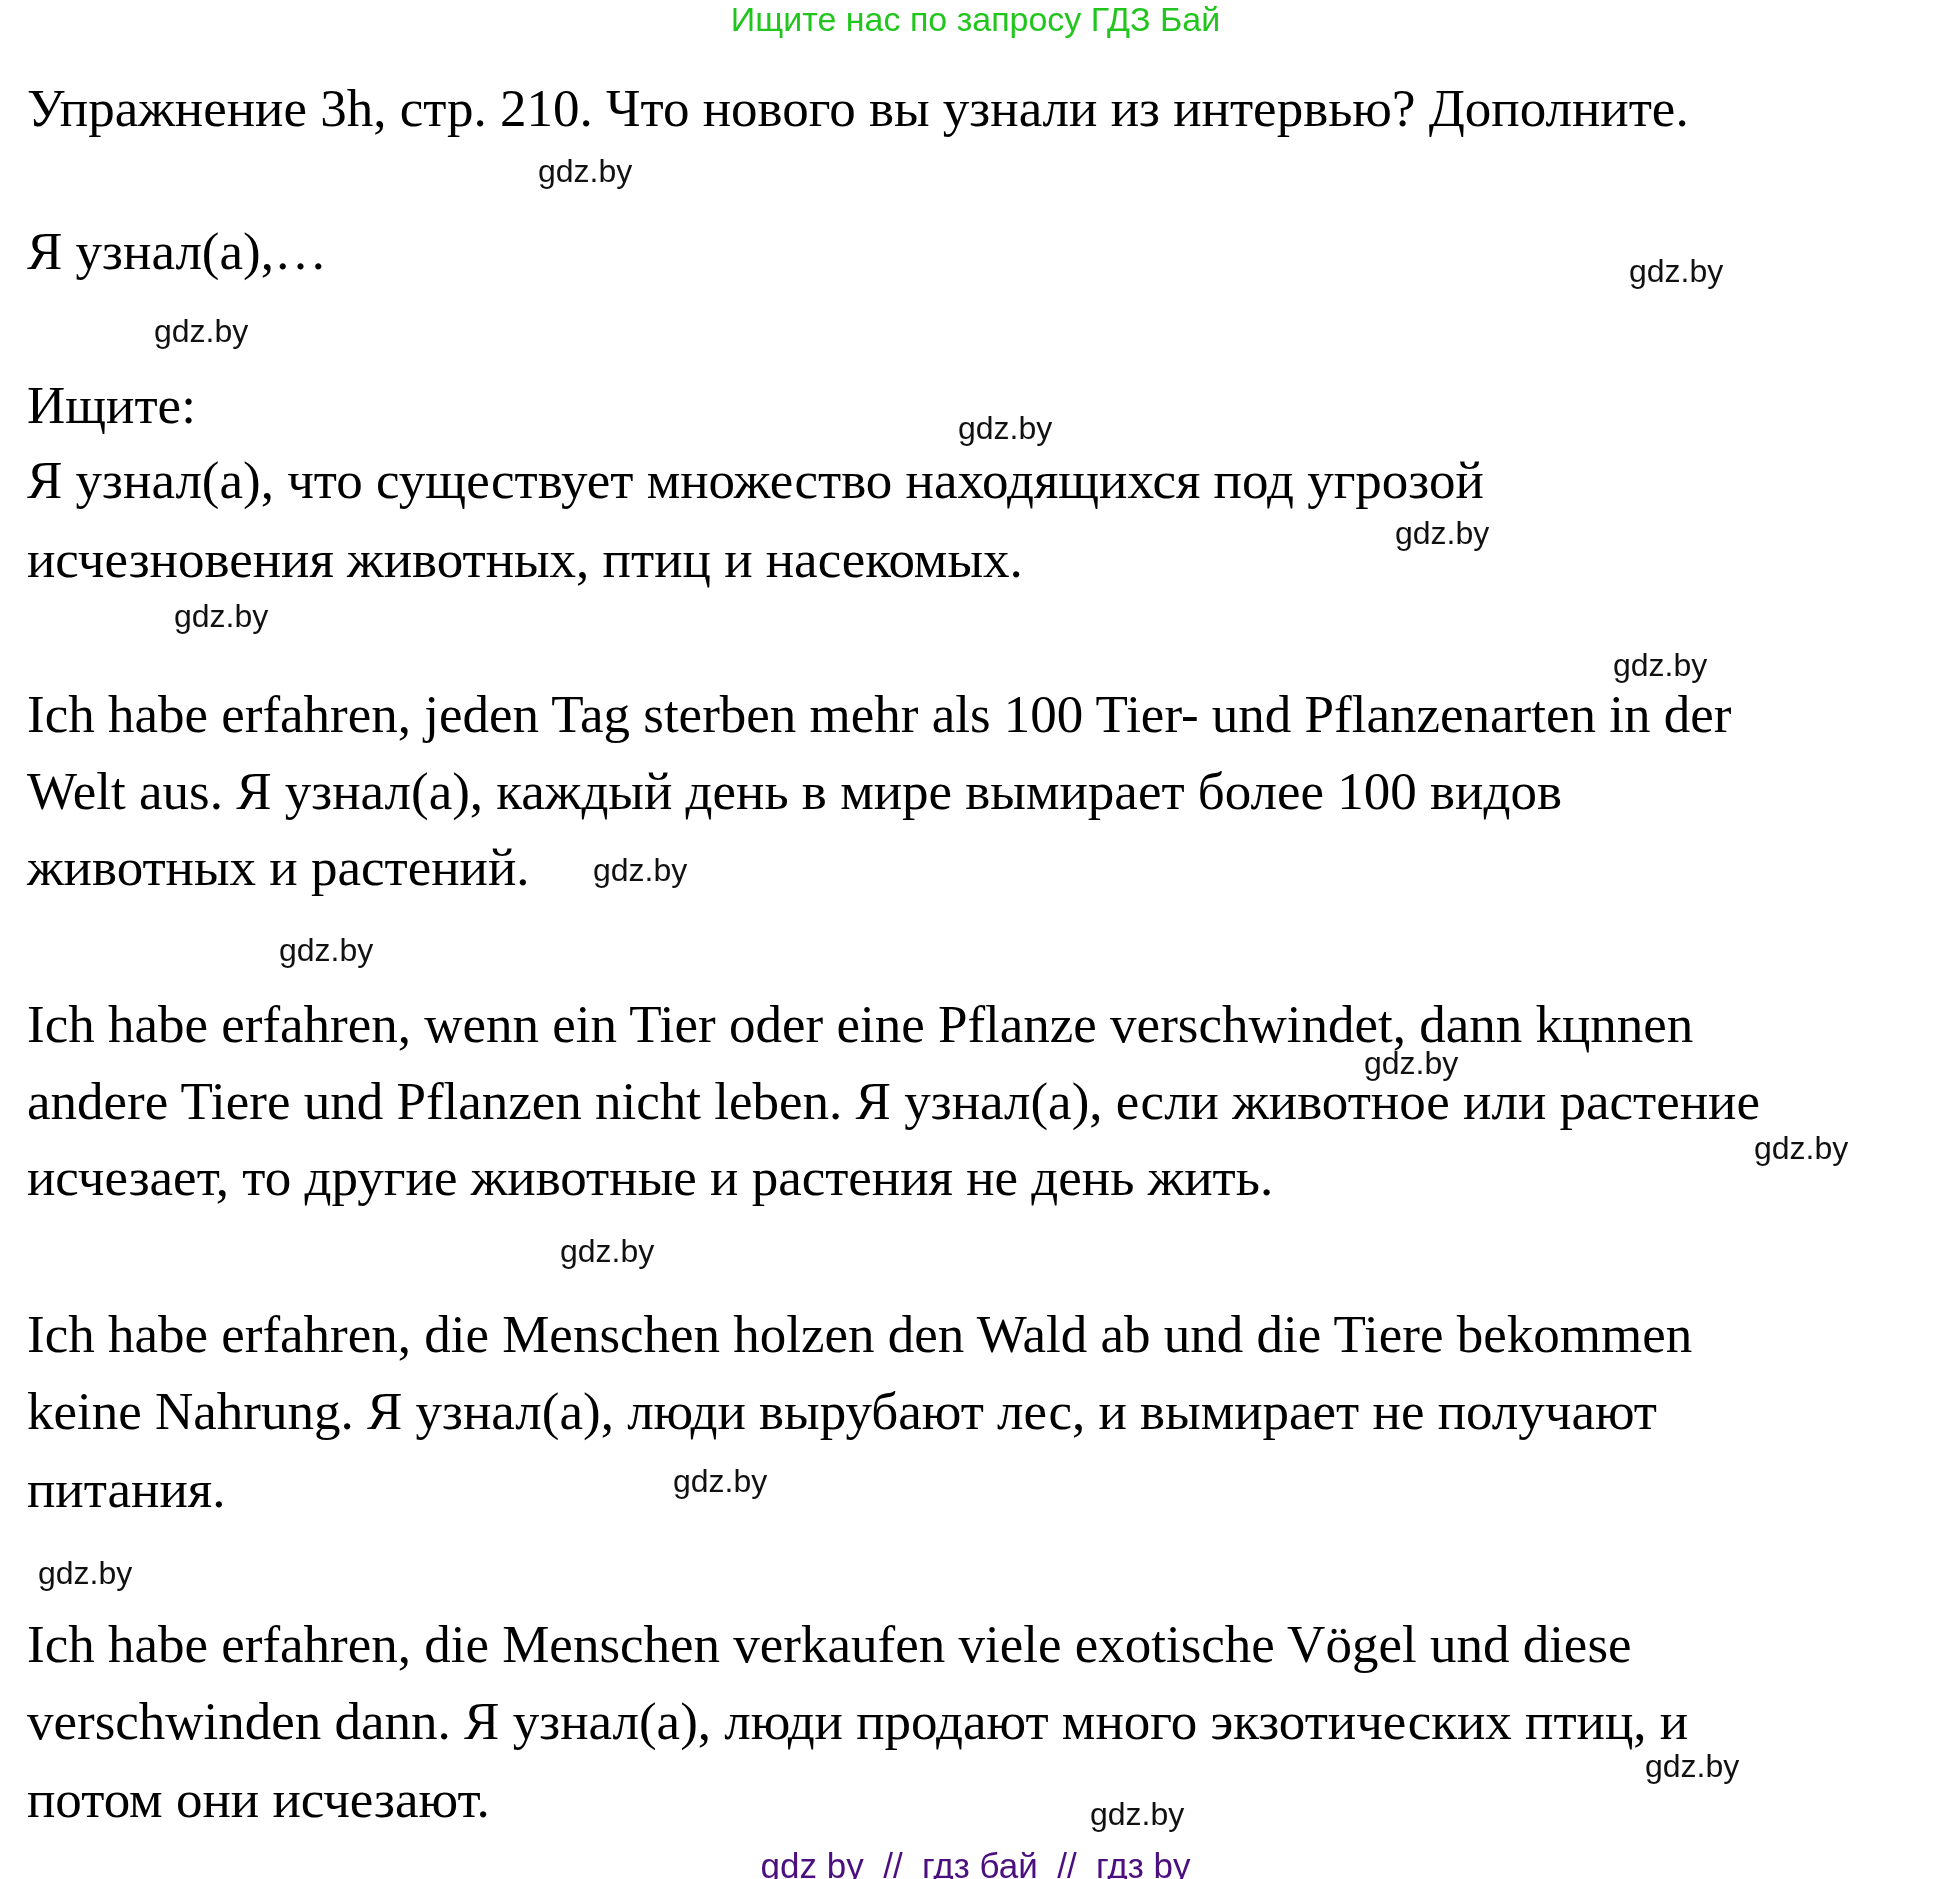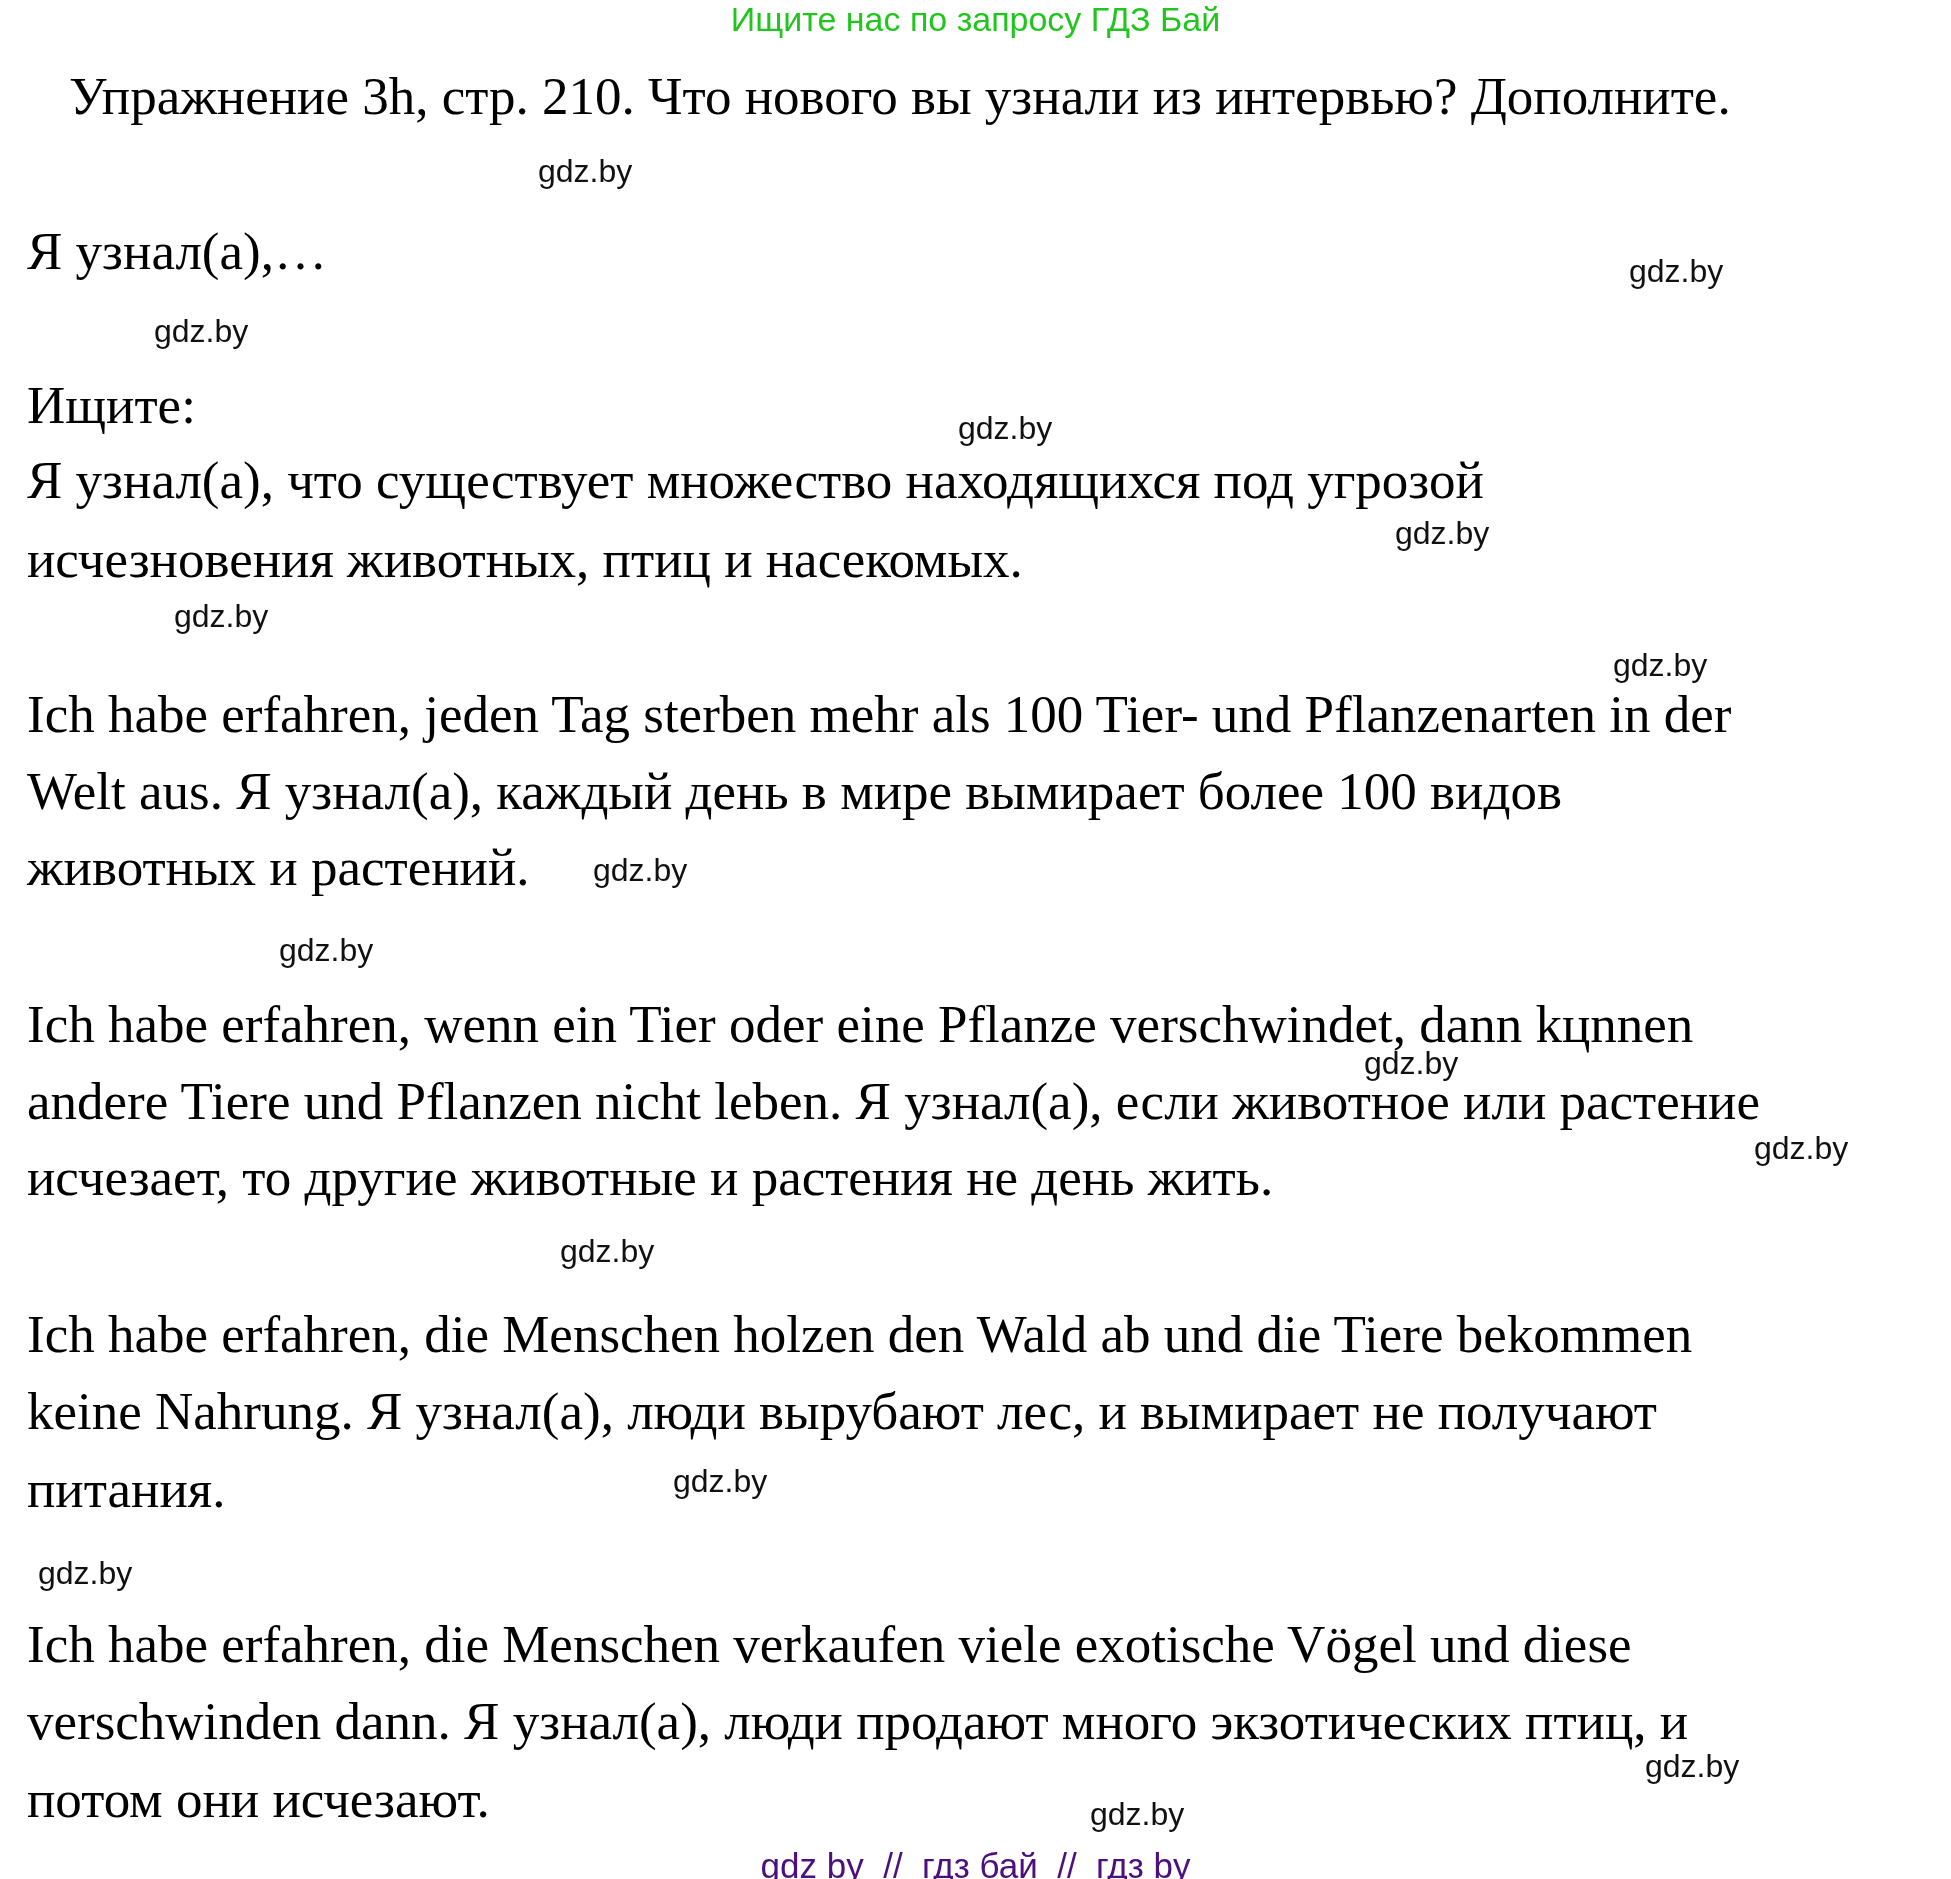--- a/index.html
+++ b/index.html
@@ -11,21 +11,21 @@
   .wm { position:absolute; white-space:nowrap; color:#111;
         font-family:"Liberation Sans", sans-serif; font-size:32px; line-height:32px; }
   .ftr { position:absolute; left:0; width:1951px; top:1846px; text-align:center;
          font-family:"Liberation Sans", sans-serif; font-size:35px; line-height:40px; }
 </style>
 </head>
 <body>
 
 <div class="hdr" style="color:#22c51e;">Ищите нас по запросу ГДЗ Бай</div>
 
-<div class="ln" style="top:66px;margin-left:42px;">Упражнение 3h, стр. 210. Что нового вы узнали из интервью? Дополните.</div>
+<div class="ln" style="top:78px;">Упражнение 3h, стр. 210. Что нового вы узнали из интервью? Дополните.</div>
 
 <div class="ln" style="top:221px;">Я узнал(а),…</div>
 
 <div class="ln" style="top:375px;">Ищите:</div>
 <div class="ln" style="top:450px;">Я узнал(а), что существует множество находящихся под угрозой</div>
 <div class="ln" style="top:529px;text-align:center;">исчезновения животных, птиц и насекомых.</div>
 
 <div>
   <div class="ln" style="top:684px;">Ich habe erfahren, jeden Tag sterben mehr als 100 Tier- und Pflanzenarten in der</div>
   <div class="ln" style="top:761px;">Welt aus. Я узнал(а), каждый день в мире вымирает более 100 видов</div>

